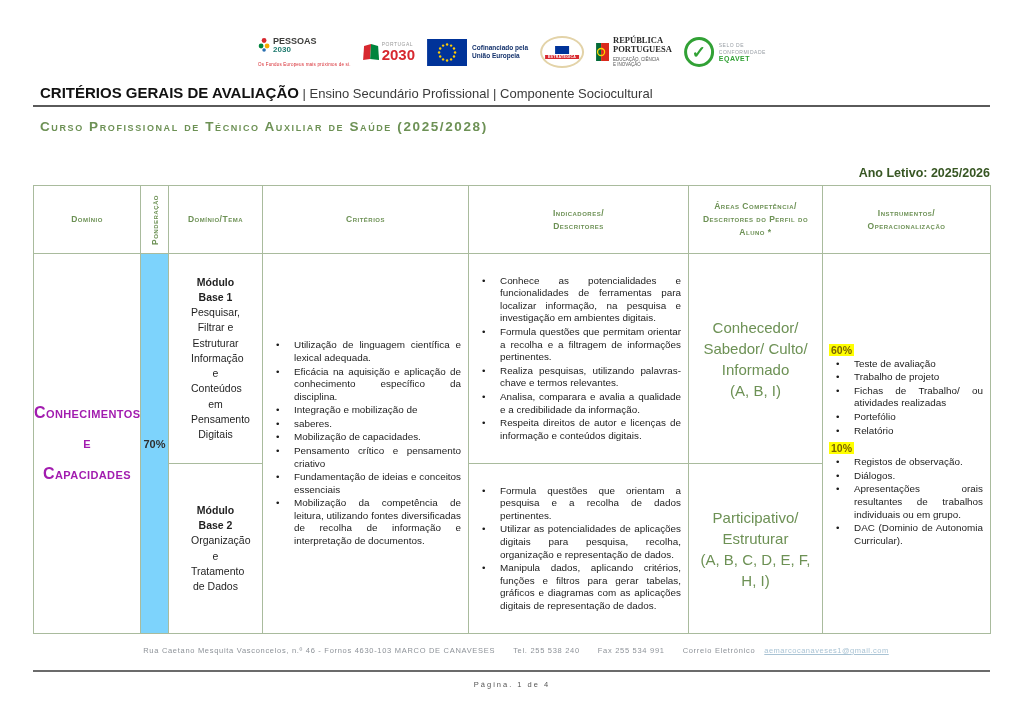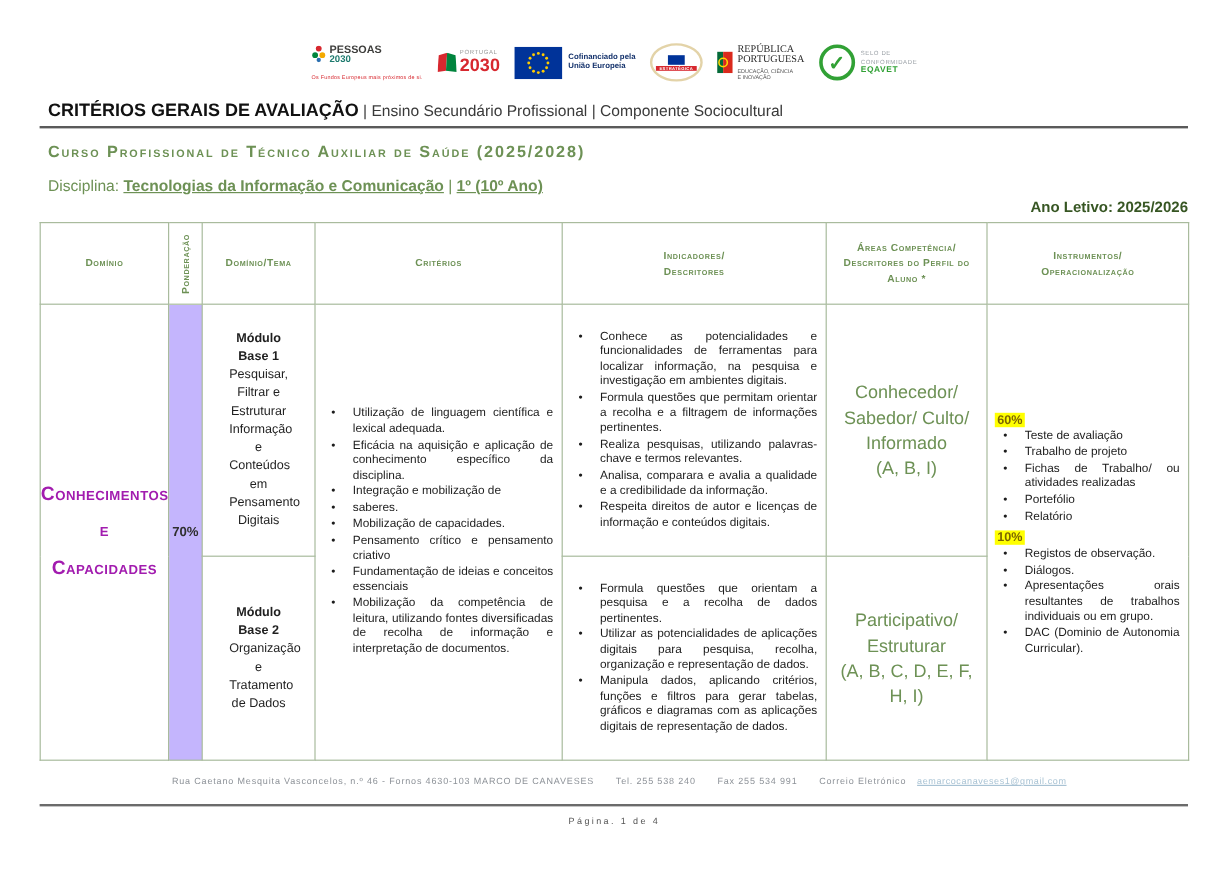--- a/index.html
+++ b/index.html
@@ -18,21 +18,21 @@
   .p2030-wrap { display:flex; align-items:center; gap:3px; }
   .p2030-label { font-size:5px; color:#9a9a9a; letter-spacing:.5px; line-height:1; }
   .p2030-year { font-size:15px; font-weight:bold; color:#d7282f; line-height:1; }
   .eu-wrap { display:flex; align-items:center; gap:5px; }
   .eu-text { font-size:6.5px; font-weight:bold; color:#13316b; line-height:1.25; }
   .badge-oval { width:44px; height:32px; border:2px solid #e3d3a8; border-radius:50%;
                 display:flex; flex-direction:column; align-items:center; justify-content:center; gap:1px; background:#fff; }
   .badge-flag { width:14px; height:8px; background:#003399; }
   .badge-band { background:#d7282f; color:#fff; font-size:3.5px; font-weight:bold; padding:0 3px; letter-spacing:.3px; }
   .rep-wrap { display:flex; align-items:center; gap:4px; }
-  .rep-text-main { font-family:"Liberation Serif", serif; font-size:8.5px; font-weight:normal; color:#2b2b2b; line-height:1.1; }
+  .rep-text-main { font-family:"Liberation Serif", serif; font-size:8.5px; font-weight:bold; color:#2b2b2b; line-height:1.1; }
   .rep-text-sub { font-size:4.5px; color:#555; margin-top:2px; line-height:1.3; }
   .school-wrap { display:flex; flex-direction:column; align-items:center; }
   .school-top { font-size:4.2px; color:#222; letter-spacing:.2px; margin-top:1px; }
   .school-name { font-size:9px; font-weight:bold; color:#111; letter-spacing:.2px; line-height:1.05; }
   .eqavet-wrap { display:flex; align-items:center; gap:5px; }
   .eqavet-circle { width:30px; height:30px; border-radius:50%; background:#fff; border:3px solid #31a135;
                    color:#31a135; display:flex; align-items:center; justify-content:center;
                    font-size:17px; font-weight:bold; }
   .eqavet-l1 { font-size:5px; color:#9aa0a6; letter-spacing:.5px; line-height:1.3; }
   .eqavet-l3 { font-size:7px; color:#31a135; font-weight:bold; letter-spacing:.5px; }
@@ -52,21 +52,21 @@
   
   table.main { position:absolute; left:33px; top:185px; width:957px; border-collapse:collapse; table-layout:fixed; }
   table.main th, table.main td { border:1px solid #a9bb9d; vertical-align:middle; overflow:hidden; }
   table.main th { height:68px; color:#6d9155; font-weight:bold; font-size:8.5px;
                   font-variant:small-caps; letter-spacing:.5px; text-align:center; line-height:1.5; }
   th.pond-th { position:relative; }
   th.pond-th .vert { position:absolute; left:50%; top:50%;
                      transform:translate(-50%,-50%) rotate(-90deg); white-space:nowrap; }
   td.domain-cell { text-align:center; color:#a21caf; font-weight:bold; font-size:16px;
                    font-variant:small-caps; letter-spacing:.4px; line-height:1.9; }
-  td.pond-cell { background:#c4b5fd; text-align:center; font-weight:bold; font-size:11px; color:#2f2f2f; }
+  td.pond-cell { background:#7dd3fc; text-align:center; font-weight:bold; font-size:11px; color:#2f2f2f; }
   td.tema-cell { text-align:center; font-size:10.5px; line-height:1.45; color:#1f1f1f; padding:4px 22px; }
   .tema-title { font-weight:bold; }
   td.crit-cell, td.ind-cell, td.instr-cell { vertical-align:top; padding:5px 7px 4px 4px; }
   ul.blist { list-style:none; }
   ul.blist li { position:relative; padding-left:27px; font-size:9.9px; line-height:1.27;
                 color:#1c1c1c; text-align:justify; margin-bottom:1px; }
   ul.blist li::before { content:"•"; position:absolute; left:9px; top:0; }
   td.areas-cell { text-align:center; color:#6d9155; font-size:15px; line-height:1.4; padding:4px; }
   .hl { display:inline-block; background:#ffff00; color:#7c6500; font-weight:bold;
         font-size:10.5px; padding:0 2px; margin:1px 0 2px 2px; }
@@ -166,23 +166,20 @@
     </div>
   </div>
 
   <div class="title-line">
     <span class="title-bold">CRITÉRIOS GERAIS DE AVALIAÇÃO</span><span class="title-rest"> | Ensino Secundário Profissional | Componente Sociocultural</span>
   </div>
   <div class="title-rule"></div>
 
   <div class="course-line">Curso Profissional de Técnico Auxiliar de Saúde (2025/2028)</div>
 
-  <div class="disc-line">
-    <span>Disciplina: </span><span class="disc-name">Tecnologias da Informação e Comunicação</span><span> | </span><span class="disc-year">1º (10º Ano)</span>
-  </div>
 
   <div class="ano-letivo">Ano Letivo: 2025/2026</div>
 
   <table class="main">
     <colgroup>
       <col style="width:107px">
         <col style="width:28px">
         <col style="width:94px">
       <col style="width:206px">
         <col style="width:220px">

